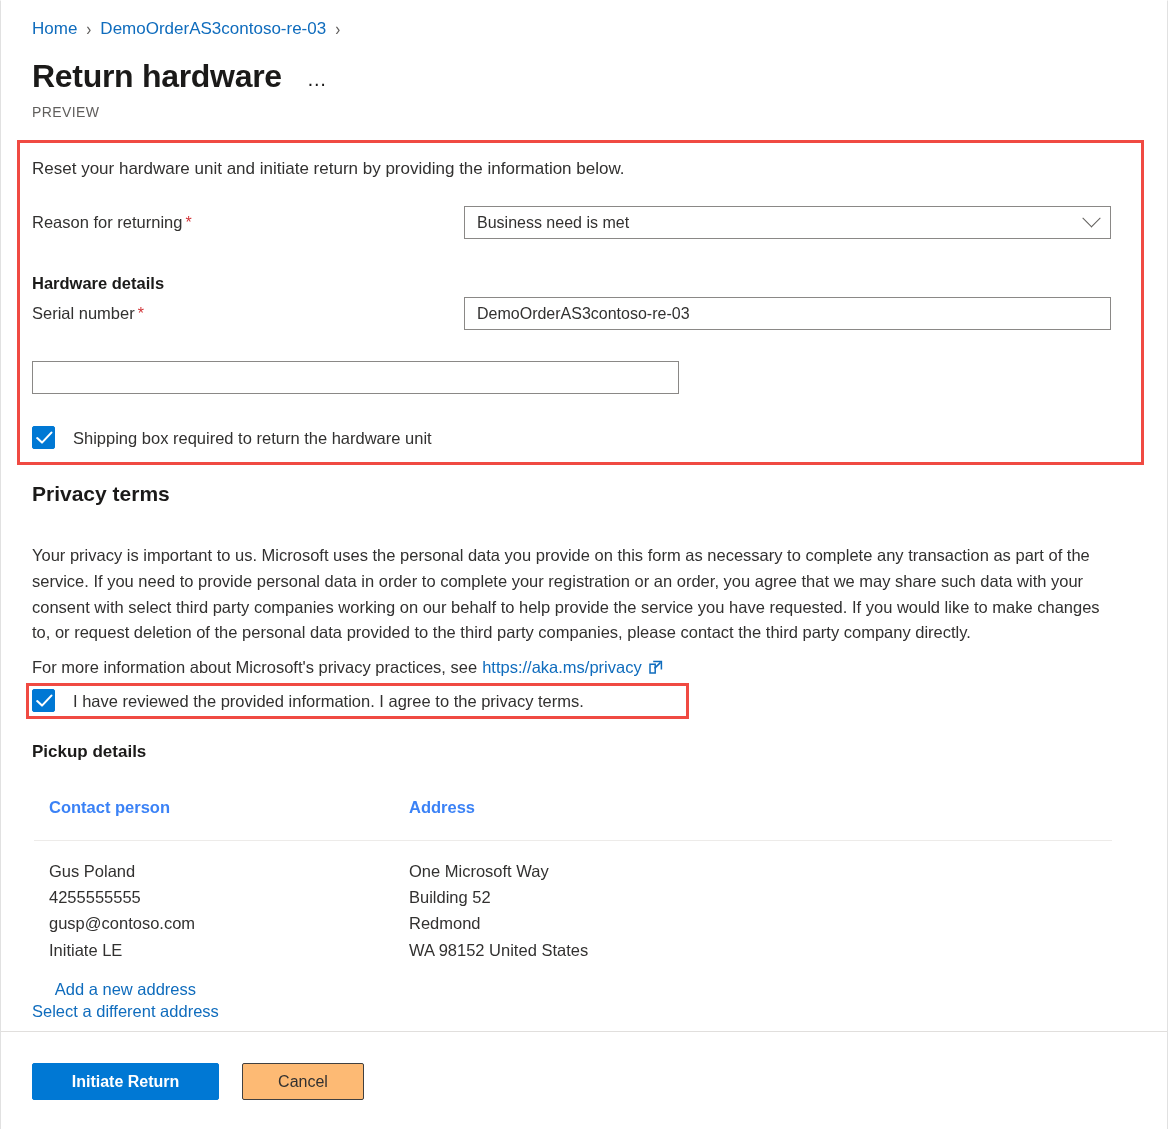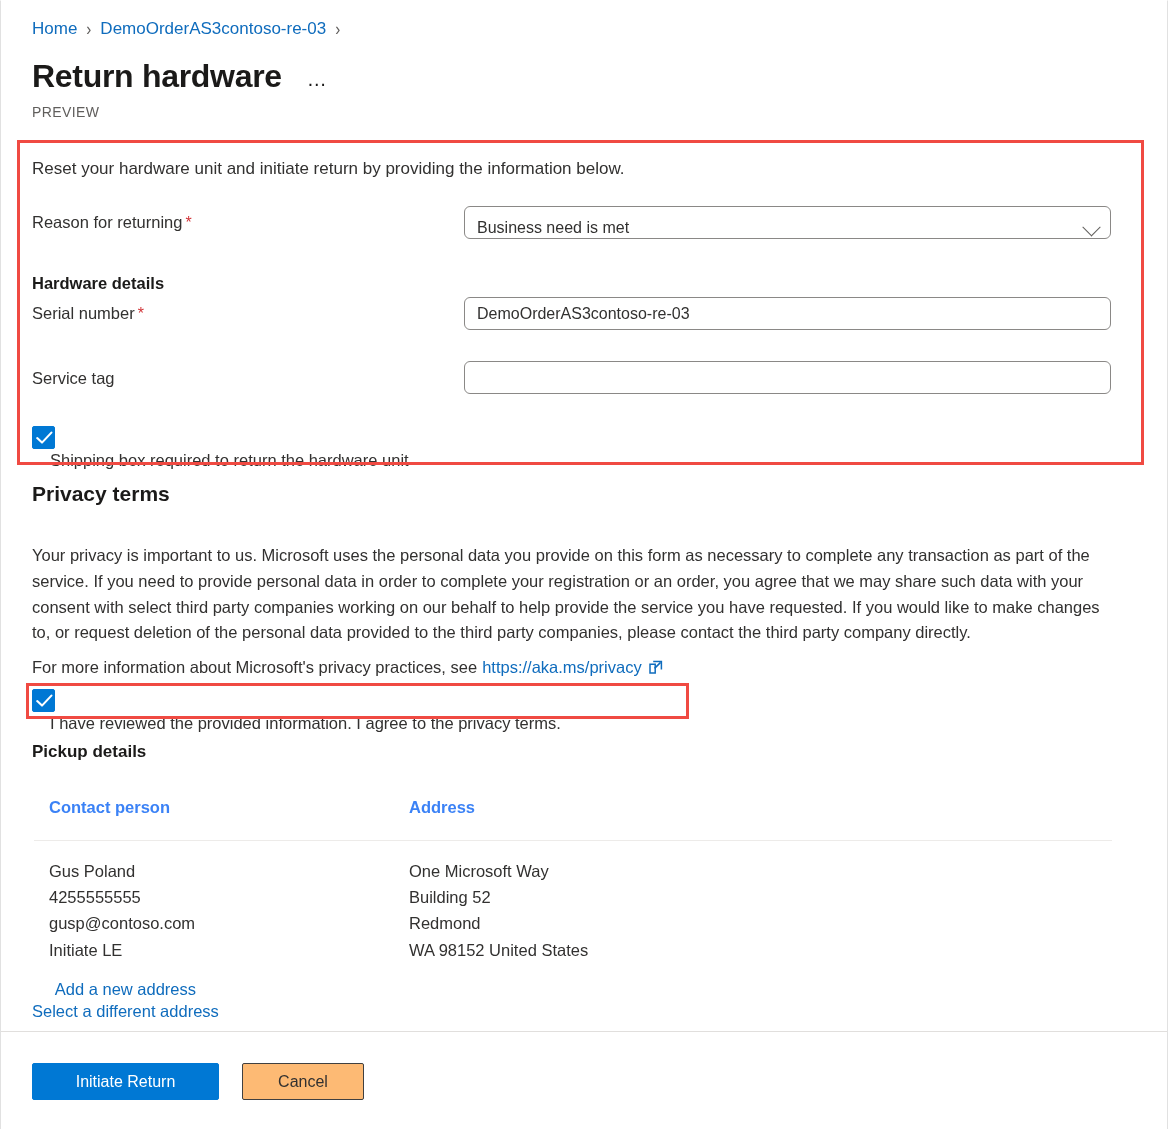--- a/index.html
+++ b/index.html
@@ -125,27 +125,27 @@
     font-size: 16px;
   }
   .control-wrap { flex: 1 1 auto; }
 
   .select-box,
   .text-box {
     width: 647px;
     height: 33px;
     border: 1px solid #8a8886;
     background: #ffffff;
-    border-radius: 6px;
+    border-radius: 0;
     font-family: "Liberation Sans", sans-serif;
     font-size: 16px;
     color: #323130;
     padding: 0 12px;
     display: flex;
-    align-items: flex-end;
+    align-items: center;
     cursor: pointer;
   }
   .select-box { justify-content: space-between; }
   .select-box .sel-value { line-height: 20px; }
   .chev {
     width: 13px;
     height: 13px;
     border-right: 1.4px solid #605e5c;
     border-bottom: 1.4px solid #605e5c;
     transform: rotate(45deg) translate(-3px, -3px);
@@ -166,23 +166,22 @@
     font-size: 16.5px;
     font-weight: 700;
     color: #1b1a19;
     line-height: 22px;
   }
 
   
   .check-row {
     position: absolute;
     display: flex;
-    align-items: flex-start;
-    cursor: pointer;
-    flex-direction: column;
+    align-items: center;
+    cursor: pointer;
   }
   .cb {
     width: 23px;
     height: 23px;
     background: #0078d4;
     border: 1px solid #0078d4;
     border-radius: 2px;
     flex: 0 0 auto;
     position: relative;
   }
@@ -319,21 +318,21 @@
     cursor: pointer;
     display: inline-flex;
     align-items: center;
     justify-content: center;
     padding: 0 18px;
   }
   .btn-primary {
     background: #0078d4;
     border: 1px solid #0078d4;
     color: #ffffff;
-    font-weight: 400;
+    font-weight: 700;
     min-width: 187px;
   }
   .btn-secondary {
     background: #fdba74;
     border: 1px solid #404040;
     color: #323130;
     font-weight: 400;
     min-width: 122px;
   }
 </style>
@@ -373,21 +372,20 @@
   <div class="section-head" style="top:271px;">Hardware details</div>
 
   <div class="field-row" style="top:296px;">
     <div class="field-label"><span>Serial number</span><span class="req-star">*</span></div>
     <div class="control-wrap">
       <div class="text-box">DemoOrderAS3contoso-re-03</div>
     </div>
   </div>
 
   <div class="field-row" style="top:360px;">
-    <div class="field-label"><span>Service tag</span></div>
     <div class="control-wrap">
       <div class="text-box empty"></div>
     </div>
   </div>
 
   <div class="check-row" style="left:31px; top:425px;">
     <span class="cb">
       <svg width="17" height="14" viewBox="0 0 17 14">
           <path d="M1.2 7.1 L6 11.6 L15.4 1.6" stroke="#ffffff" stroke-width="2.1" fill="none" stroke-linecap="round" stroke-linejoin="round"></path>
         </svg>

